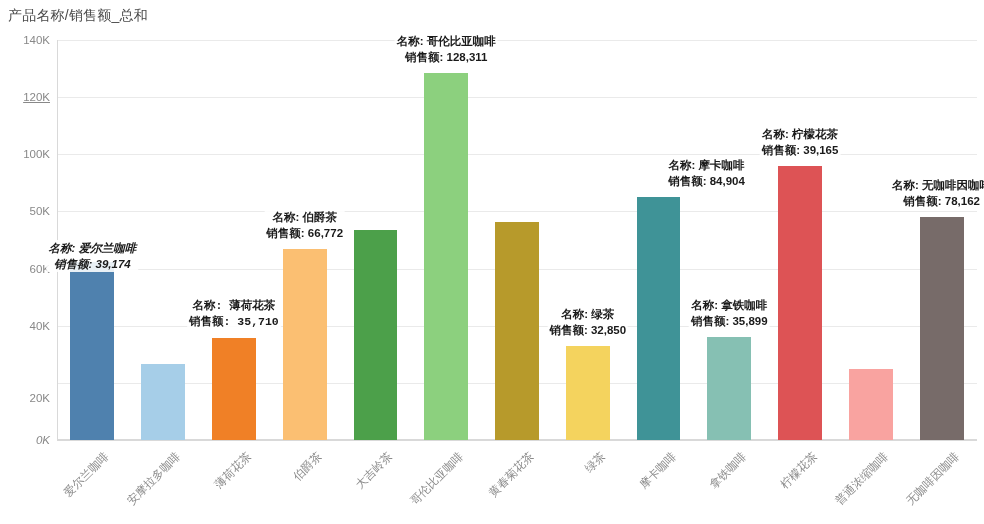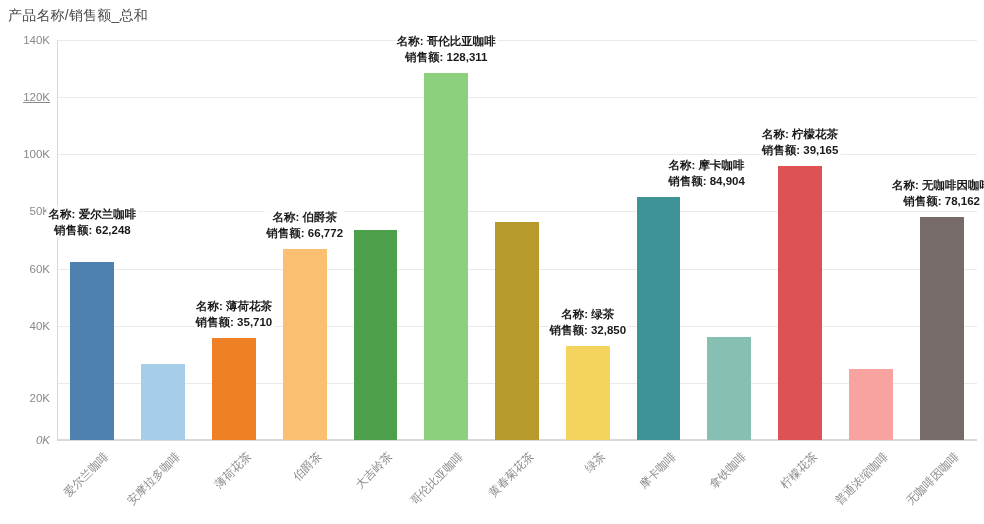--- a/index.html
+++ b/index.html
@@ -132,43 +132,47 @@
         <div class="bar" title="大吉岭茶" style="left: 296.523px; width: 43.8769px; height: 210px; background: rgb(76, 160, 74);"></div>
         <div class="bar" title="哥伦比亚咖啡" style="left: 367.292px; width: 43.8769px; height: 366.603px; background: rgb(140, 208, 126);"></div>
         <div class="bar" title="黄春菊花茶" style="left: 438.062px; width: 43.8769px; height: 217.714px; background: rgb(183, 154, 43);"></div>
         <div class="bar" title="绿茶" style="left: 508.831px; width: 43.8769px; height: 93.8571px; background: rgb(244, 211, 94);"></div>
         <div class="bar" title="摩卡咖啡" style="left: 579.6px; width: 43.8769px; height: 242.583px; background: rgb(63, 147, 151);"></div>
         <div class="bar" title="拿铁咖啡" style="left: 650.369px; width: 43.8769px; height: 102.569px; background: rgb(134, 192, 179);"></div>
         <div class="bar" title="柠檬花茶" style="left: 721.138px; width: 43.8769px; height: 274.074px; background: rgb(221, 83, 85);"></div>
         <div class="bar" title="普通浓缩咖啡" style="left: 791.908px; width: 43.8769px; height: 70.5714px; background: rgb(249, 163, 160);"></div>
         <div class="bar" title="无咖啡因咖啡" style="left: 862.677px; width: 43.8769px; height: 223.32px; background: rgb(119, 107, 105);"></div>
       </div>
-  <div class="datalabel" style="left: 35.3846px; top: 166px;">
+  <div class="datalabel" style="left: 35.3846px; top: 200px; font-style: italic;">
         <span class="l1">名称:  爱尔兰咖啡</span>
-        <span class="l2">销售额:  62,248</span>
+        <span class="l2">销售额:  39,174</span>
       </div>
-      <div class="datalabel" style="left: 176.923px; top: 257.971px;">
+      <div class="datalabel" style="left: 176.923px; top: 257.971px; font-family: Liberation Mono, monospace;">
         <span class="l1">名称:  薄荷花茶</span>
         <span class="l2">销售额:  35,710</span>
       </div>
       <div class="datalabel" style="left: 247.692px; top: 169.223px;">
         <span class="l1">名称:  伯爵茶</span>
         <span class="l2">销售额:  66,772</span>
       </div>
       <div class="datalabel" style="left: 389.231px; top: -6.60286px;">
         <span class="l1">名称:  哥伦比亚咖啡</span>
         <span class="l2">销售额:  128,311</span>
       </div>
       <div class="datalabel" style="left: 530.769px; top: 266.143px;">
         <span class="l1">名称:  绿茶</span>
         <span class="l2">销售额:  32,850</span>
       </div>
       <div class="datalabel" style="left: 601.538px; top: 117.417px; margin-left: 48px;">
         <span class="l1">名称:  摩卡咖啡</span>
         <span class="l2">销售额:  84,904</span>
+      </div>
+      <div class="datalabel" style="left: 672.308px; top: 257.431px;">
+        <span class="l1">名称:  拿铁咖啡</span>
+        <span class="l2">销售额:  35,899</span>
       </div>
       <div class="datalabel" style="left: 743.077px; top: 85.9257px;">
         <span class="l1">名称:  柠檬花茶</span>
         <span class="l2">销售额:  39,165</span>
       </div>
       <div class="datalabel" style="left: 884.615px; top: 136.68px;">
         <span class="l1">名称:  无咖啡因咖啡</span>
         <span class="l2">销售额:  78,162</span>
       </div>
     </div>

